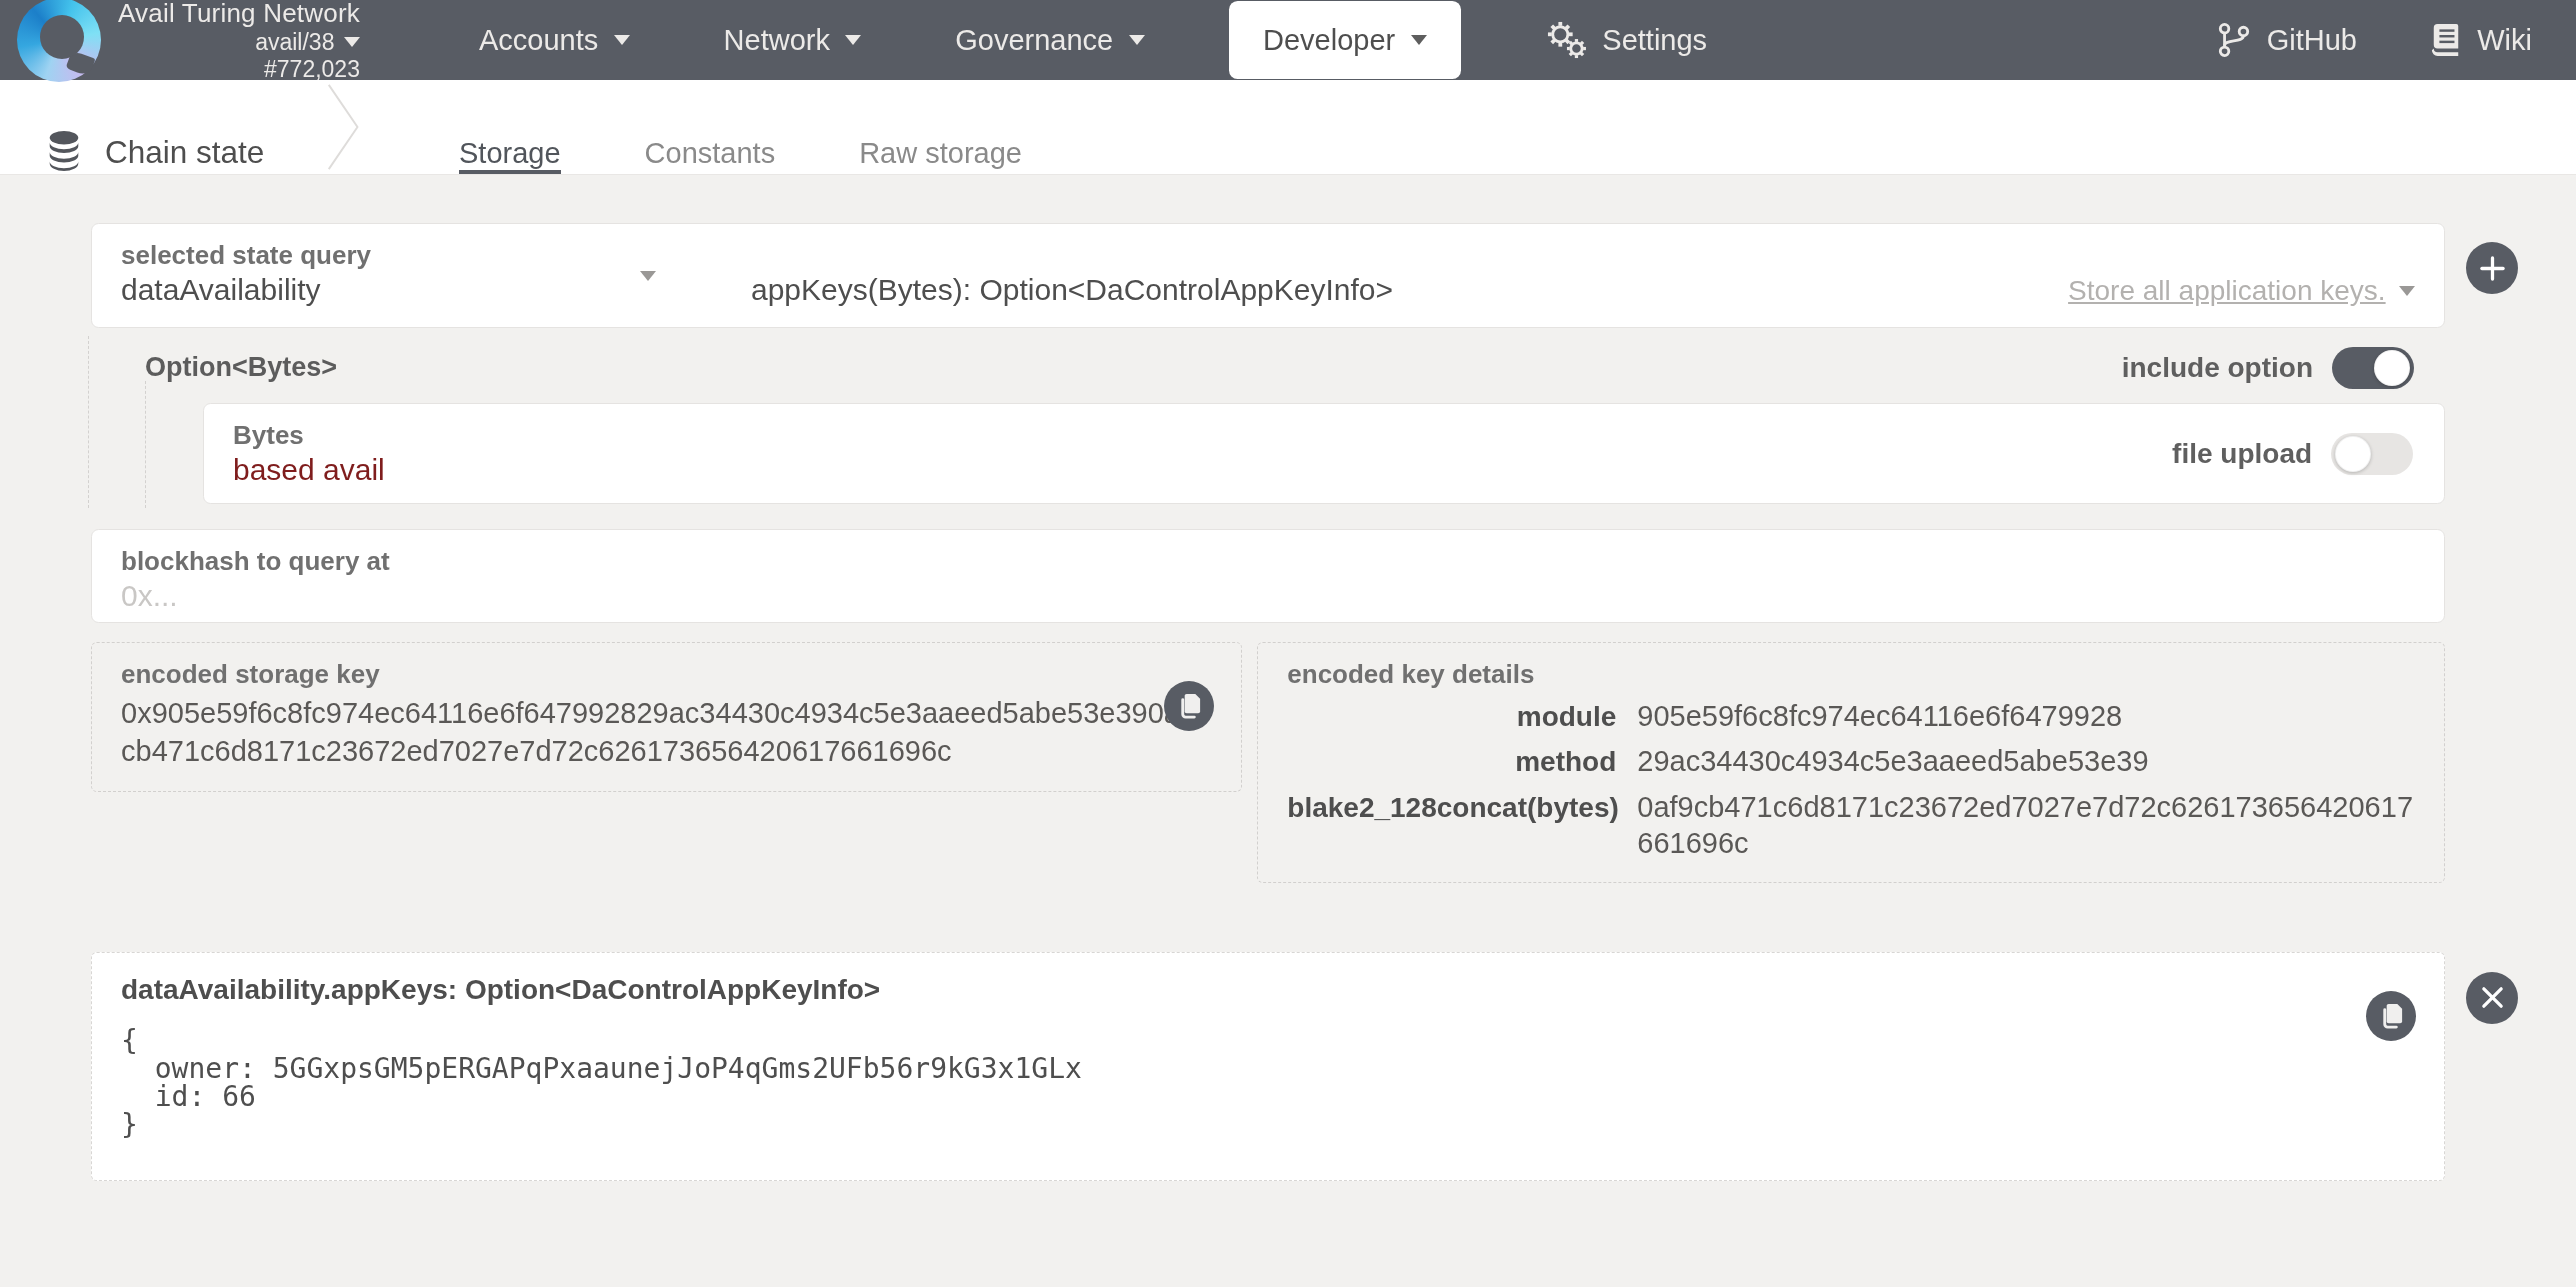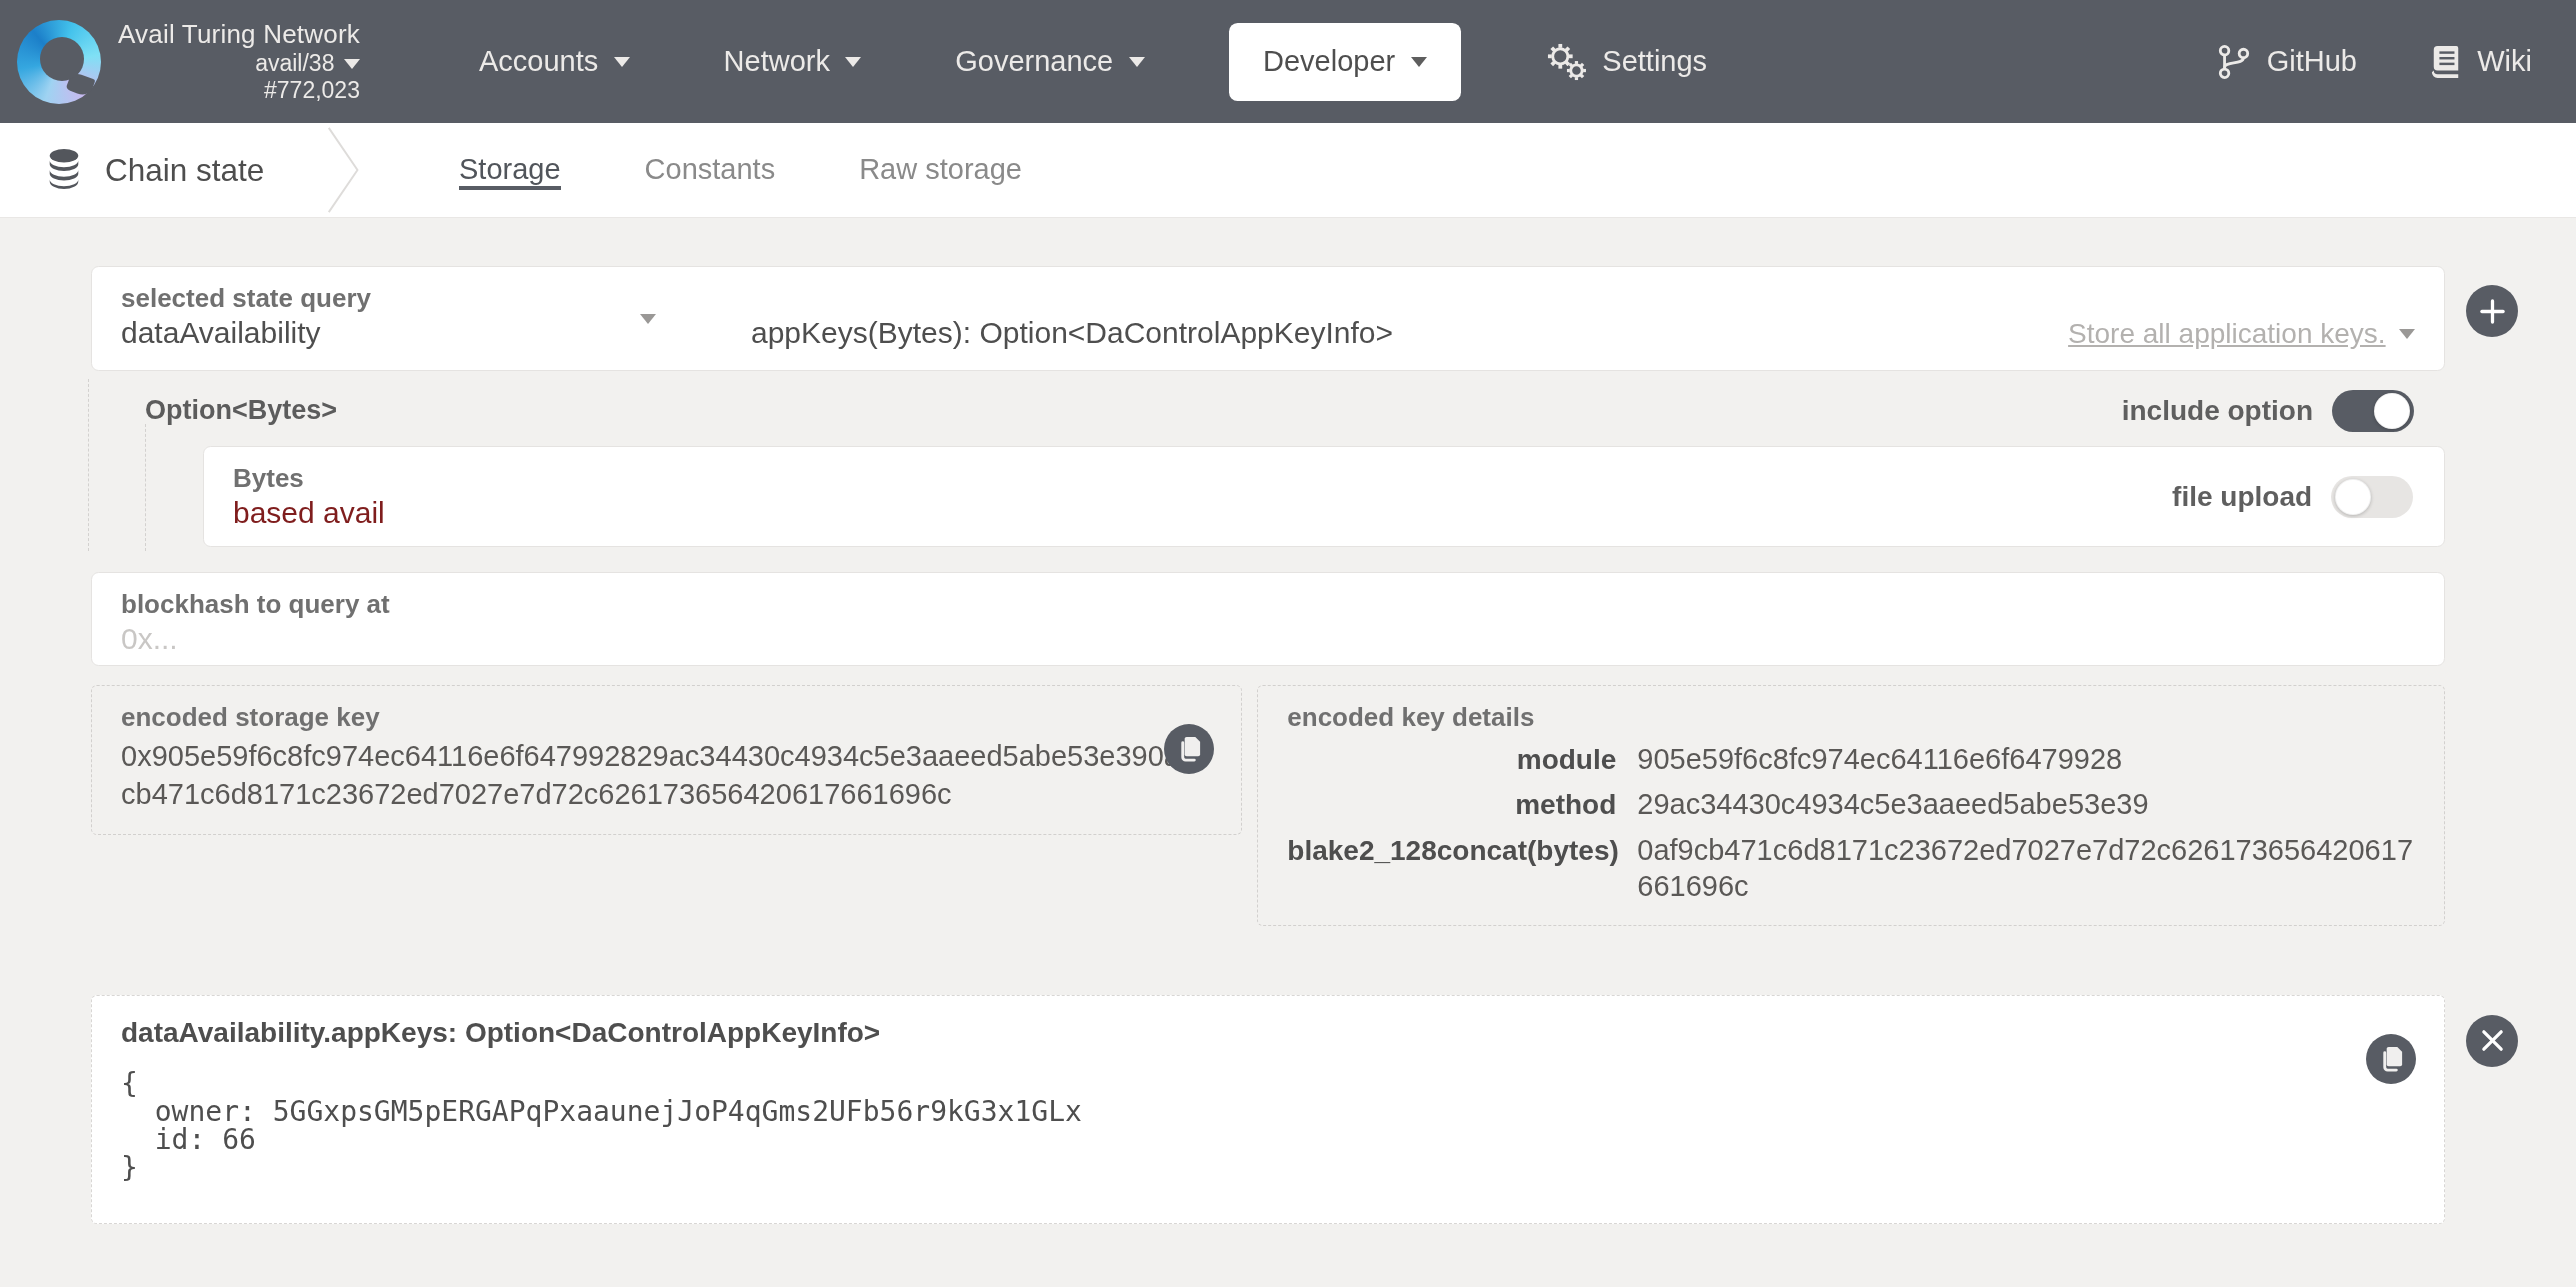--- a/index.html
+++ b/index.html
@@ -5,21 +5,21 @@
   * { box-sizing: border-box; margin: 0; padding: 0; }
   html,body { width: 2576px; height: 1287px; }
   body {
     font-family: "Liberation Sans", sans-serif;
     background: #f2f1ef;
     color: #4e4e4e;
     overflow: hidden;
   }
   
   .topnav {
-    height: 123px; background: #585c64;
+    height: 80px; background: #585c64;
     display: flex; align-items: center;
     padding: 0 44px 0 17px; color: #eceae8; justify-content: space-between;
   }
   .brand { display: flex; align-items: center; min-width: 401px; cursor: pointer; }
   .logo {
     width: 84px; height: 84px; border-radius: 50%;
     background: conic-gradient(from 200deg, #9fd3f2, #35a7e0, #1c7fc9, #43c2ec, #7fe0f5, #c9b8ef, #9fd3f2);
     position: relative; flex: 0 0 auto;
   }
   .logo::after {
@@ -45,21 +45,21 @@
     border-radius: 8.6px; margin: 0 -9.5px;
   }
   .menu-item.pill .caret { border-top-color:#5e5e5e; }
   .gears { position:relative; width:42px; height:38px; }
   .spacer { flex:1; }
   .extlinks { display:flex; align-items:center; gap: 73px; font-size: 29px; }
   .extlink { display:flex; align-items:center; gap: 15.3px; cursor:pointer; }
   
   .subnav {
     height: 95px; background:#ffffff; border-bottom: 1px solid #e9e7e5;
-    display:flex; align-items:center; padding-left: 44px;
+    display:flex; align-items:flex-end; padding-left: 44px;
   }
   .section-head { display:flex; align-items:center; gap: 21px; width: 277px; }
   .section-title { font-size: 31.5px; color:#4e4e4e; }
   .chev-divider { align-self:center; }
   .tabs { display:flex; align-items:stretch; margin-left: 88px; gap: 84px; }
   .tab {
     display:flex; align-items:center; font-size: 29px; color:#8a8a8a;
     border-bottom: 4.8px solid transparent; padding-top: 3.8px; cursor:pointer;
   }
   .tab.active { color:#51555b; border-bottom-color:#585c64; }

